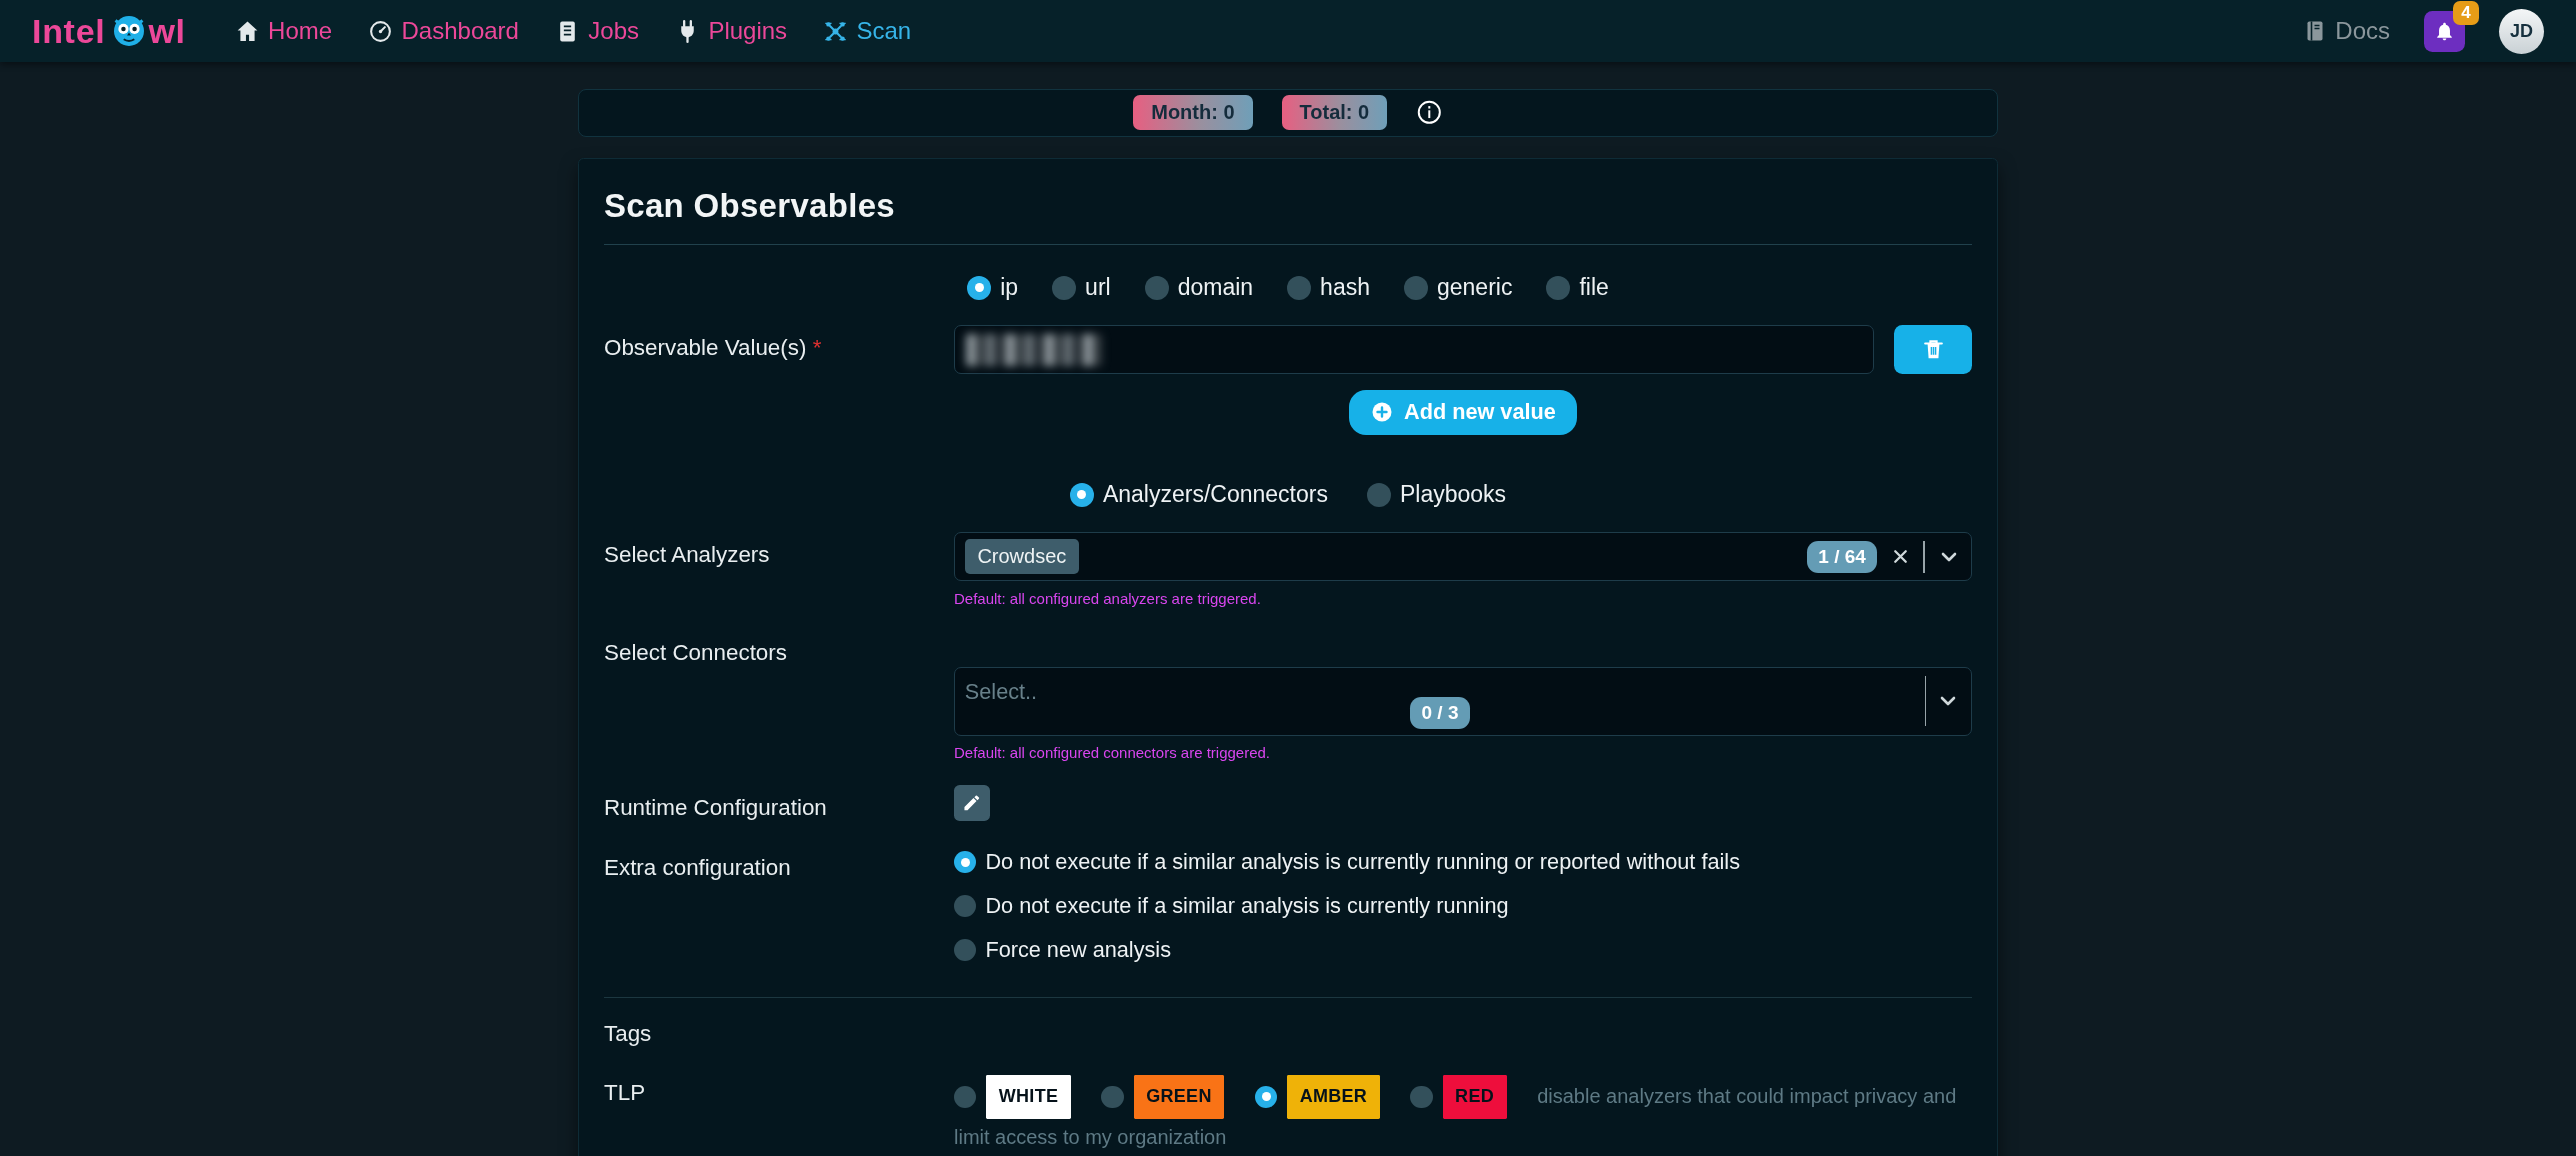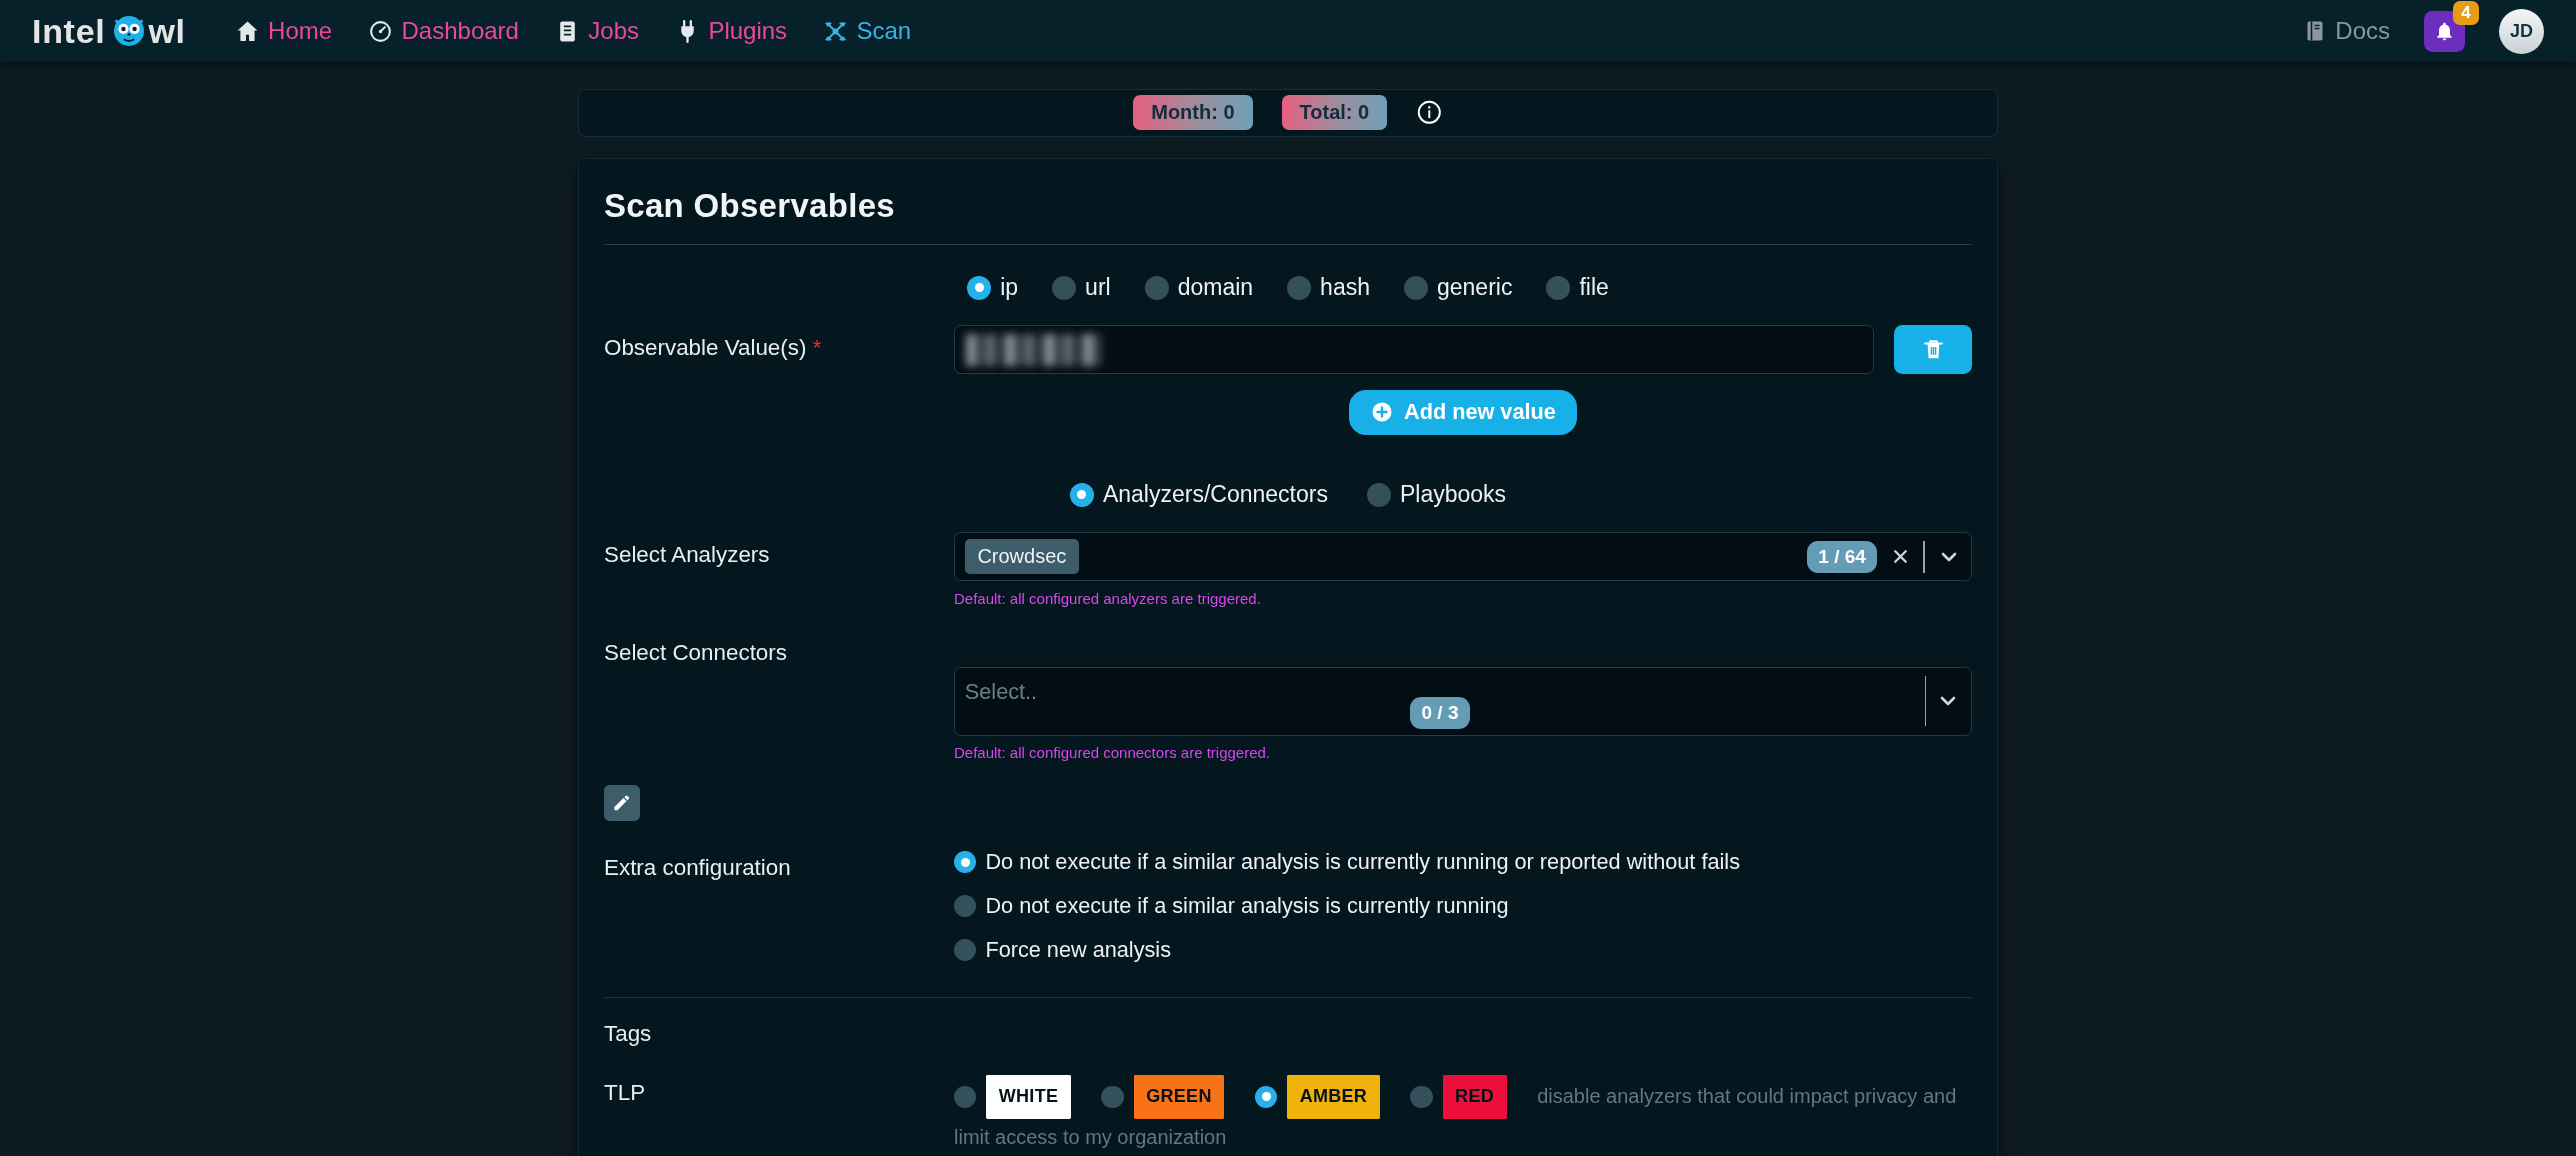--- a/index.html
+++ b/index.html
@@ -2,21 +2,21 @@
 <html style="font-size:11.2px"><head>
 <meta charset="utf-8">
 <style>
   * { margin:0; padding:0; box-sizing:border-box; }
   body { background:#0a1419; font-family:"Liberation Sans","DejaVu Sans",sans-serif; }
   .shell { width:2576px; height:1157px; position:relative; overflow:hidden; background:#0e1b22; }
 
   
   .navbar { height:62px; background:#062129; display:flex; align-items:center; padding:0 32px;
             box-shadow:0 2.8px 7px rgba(0,0,0,.45); position:relative; z-index:5; }
-  .brand { display:flex; align-items:center; font-size:34px; font-weight:bold; color:#e5e5e5;
+  .brand { display:flex; align-items:center; font-size:34px; font-weight:bold; color:#ec4899;
            letter-spacing:0.7px; margin-right:49px; cursor:pointer; }
   .brand .owl { width:36px; height:36px; margin:0 1.4px 0 5.6px; display:inline-block; }
   .nav-links { display:flex; align-items:center; gap:36px; }
   .nav-link { display:flex; align-items:center; gap:8.4px; color:#ec4899; font-size:24px; text-decoration:none; cursor:pointer; }
   .nav-link svg { width:25px; height:25px; }
   .nav-link.active { color:#36b4e8; }
   .nav-right { margin-left:auto; display:flex; align-items:center; gap:34px; }
   .docs-link { display:flex; align-items:center; gap:8.4px; color:#8b979c; font-size:24px; cursor:pointer; }
   .docs-link svg { width:24px; height:24px; }
   .bell-btn { position:relative; width:41px; height:41px; border-radius:8.4px; background:#6d2ec0; border:none;
@@ -324,20 +324,21 @@
                     <path d="M6 9l6 6 6-6" stroke="#cfd8db" stroke-width="2.6" fill="none" stroke-linecap="round" stroke-linejoin="round"></path>
                   </svg>
               </span>
             </span>
           </div>
           <div class="helper">Default: all configured connectors are triggered.</div>
         </div>
       </div>
 
       <div class="frow">
+        <div class="flabel">Runtime Configuration</div>
         <div class="ffield">
           <button class="runtime-btn">
             <svg viewBox="0 0 24 24">
                 <path d="M3 17.25V21h3.75L17.81 9.94l-3.75-3.75L3 17.25zM20.71 7.04a1 1 0 0 0 0-1.41l-2.34-2.34a1 1 0 0 0-1.41 0l-1.83 1.83 3.75 3.75 1.83-1.83z" fill="#ffffff"></path>
               </svg>
           </button>
         </div>
       </div>
 
       <div class="frow">

